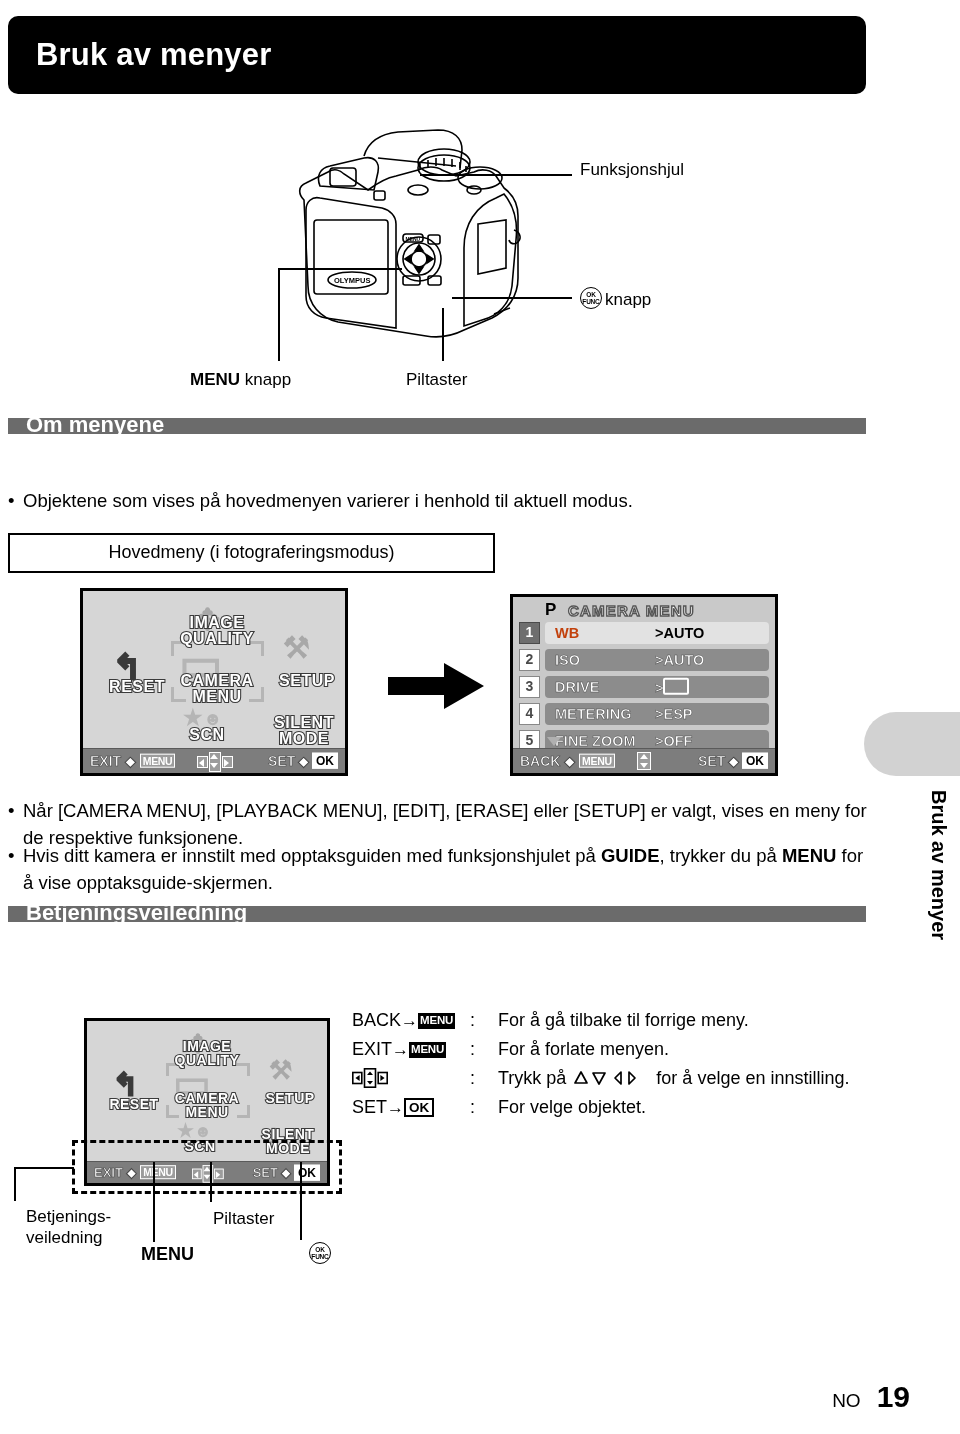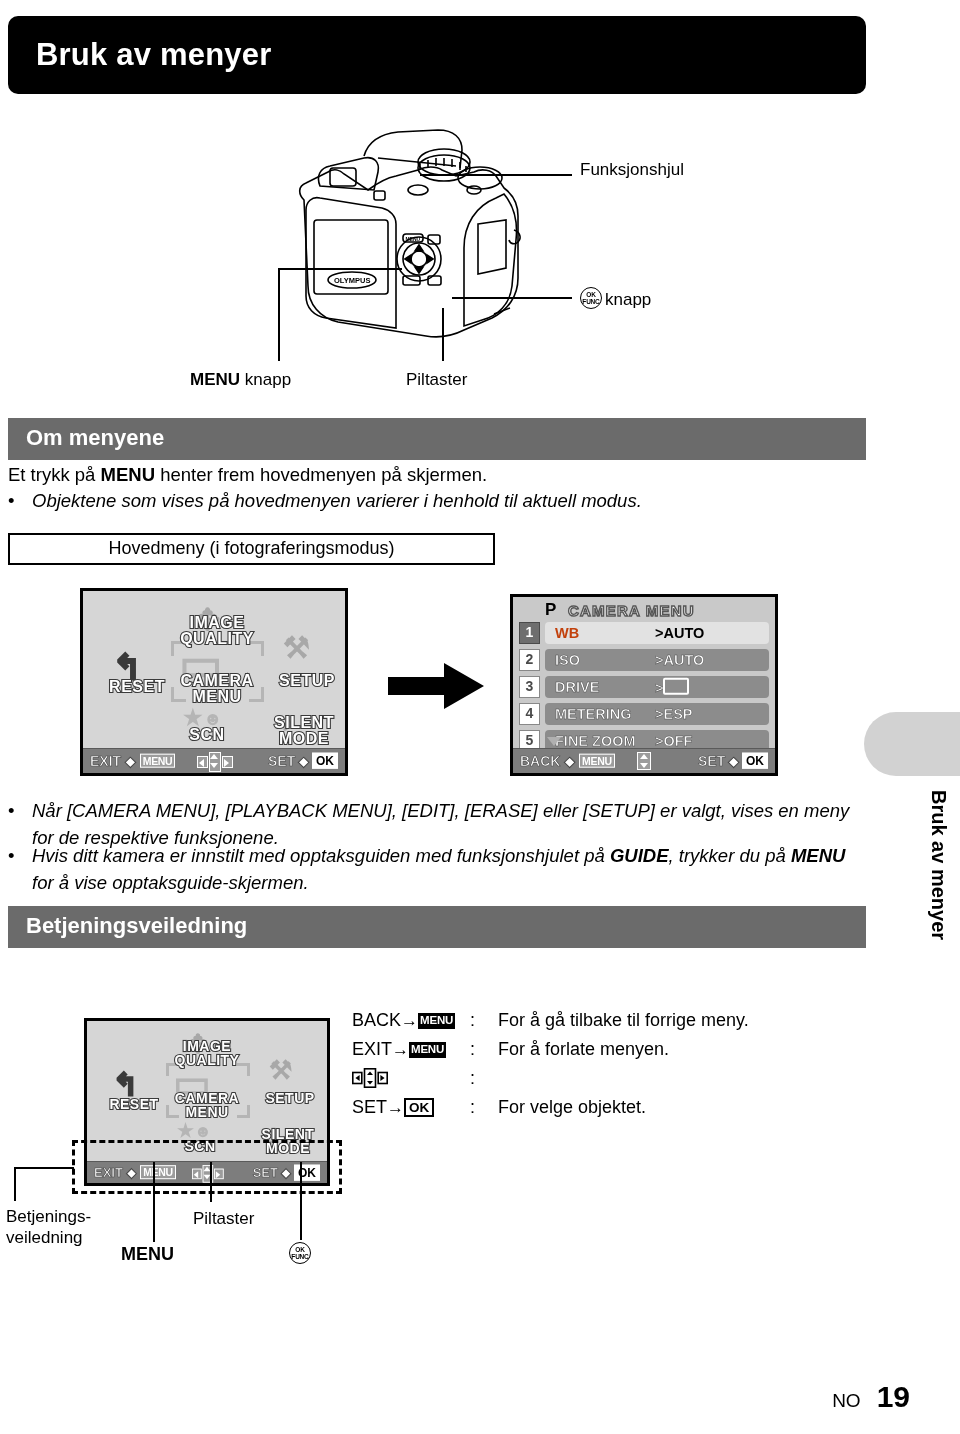--- a/index.html
+++ b/index.html
@@ -34,37 +34,37 @@
   }
   .okfunc-ico i{
     position:absolute;left:0;right:0;text-align:center;font-style:normal;
     font-size:6.5px;font-weight:bold;line-height:1;letter-spacing:-.2px;
   }
   .okfunc-ico i.a{top:3.5px;}
   .okfunc-ico i.b{top:10.5px;}
 
   
   .sec-head{
-    position:absolute;left:8px;width:858px;height:42px;background:#6b6b6b;
+    position:absolute;left:8px;width:858px;height:16px;background:#6b6b6b;
   }
   .sec-head span{
     position:absolute;left:18px;top:50%;transform:translateY(-52%);
     color:#fff;font-size:22px;font-weight:bold;
   }
 
   
   .para{position:absolute;font-size:18.5px;line-height:1.42;}
   .para b{font-weight:bold;}
   .bullet{position:absolute;font-size:18.5px;line-height:1.45;}
   .bullet .dot{position:absolute;left:0;top:0;}
-  .bullet .txt{display:block;margin-left:24px;font-style:italic;}
+  .bullet .txt{display:block;margin-left:15px;}
 
   
   .cap-box{
-    position:absolute;left:8px;top:533px;width:487px;height:32px;
+    position:absolute;left:8px;top:533px;width:487px;height:40px;
     border:2px solid #000;box-sizing:border-box;
   }
   .cap-box span{
     position:absolute;left:0;right:0;top:50%;transform:translateY(-52%);
     text-align:center;font-size:18px;
   }
 
   
   .lcd{
     position:absolute;background:#d6d6d6;border:3px solid #000;box-sizing:border-box;
@@ -193,21 +193,21 @@
 
   .dirset{display:inline-block;vertical-align:-3px;}
 
   
   .dash-hl{
     position:absolute;left:72px;top:1140px;width:270px;height:54px;
     border:3px dashed #000;box-sizing:border-box;
   }
 
   
-  .bc-label{position:absolute;font-size:17px;line-height:1.25;}
+  .bc-label{position:absolute;font-size:17px;line-height:1.25;margin-left:20px;}
   .bc-label.bold{font-weight:bold;font-size:18px;}
 
   
   .footer{position:absolute;right:50px;bottom:20px;display:flex;align-items:baseline;gap:16px;}
   .footer .no{font-size:19px;}
   .footer .pg{font-size:30px;font-weight:bold;}
 </style>
 </head>
 <body>
 
@@ -280,23 +280,20 @@
   <div class="callout-line" style="left:278px;top:268px;width:2px;height:93px;"></div>
   <div class="callout-label bold" style="left:190px;top:370px;"><b>MENU</b><span style="font-weight:normal;"> knapp</span></div>
 
   <div class="callout-line" style="left:442px;top:308px;width:2px;height:53px;"></div>
   <div class="callout-label" style="left:406px;top:370px;">Piltaster</div>
 
   <div class="sec-head" style="top:418px;">
     <span>Om menyene</span>
   </div>
 
-  <div class="para" style="left:8px;top:462px;width:850px;">
-    <span>Et trykk på </span><b>MENU</b><span> henter frem hovedmenyen på skjermen.</span>
-  </div>
 
   <div class="bullet" style="left:8px;top:488px;width:850px;">
     <span class="dot">•</span>
     <span class="txt">Objektene som vises på hovedmenyen varierer i henhold til aktuell modus.</span>
   </div>
 
   <div class="cap-box">
     <span>Hovedmeny (i fotograferingsmodus)</span>
   </div>
 
@@ -510,20 +507,26 @@
             <rect x="12.5" y="0.8" width="11" height="18.4" stroke="#000" stroke-width="1.6"></rect>
             <rect x="26.2" y="4.5" width="9" height="11" stroke="#000" stroke-width="1.6"></rect>
             <path d="M7.6 7 L3.4 10 L7.6 13 Z" fill="#000"></path>
             <path d="M28.4 7 L32.6 10 L28.4 13 Z" fill="#000"></path>
             <path d="M15 7 L18 3.4 L21 7 Z" fill="#000"></path>
             <path d="M15 13 L18 16.6 L21 13 Z" fill="#000"></path>
           </svg>
         </span>
       </span>
       <span class="lg-colon">:</span>
+      <span class="lg-val"><span>Trykk på </span><span style="display:inline-block;vertical-align:-4px;"><svg width="80" height="20" viewBox="0 0 80 20" fill="none" stroke="#000" stroke-width="1.7" stroke-linejoin="round">
+              <path d="M4 15 L10 4 L16 15 Z"></path>
+              <path d="M22 5 L28 16 L34 5 Z"></path>
+              <path d="M50 4 L44 10 L50 16 Z"></path>
+              <path d="M58 4 L64 10 L58 16 Z"></path>
+            </svg></span><span> for å velge en innstilling.</span></span>
     </div>
     <div class="lg-row">
       <span class="lg-key"><span>SET</span><span class="arrow-r">→</span><span class="k-ok">OK</span></span>
       <span class="lg-colon">:</span>
       <span class="lg-val">For velge objektet.</span>
     </div>
   </div>
 
   <div class="callout-line" style="left:14px;top:1167px;width:60px;height:2px;"></div>
   <div class="callout-line" style="left:14px;top:1167px;width:2px;height:34px;"></div>

